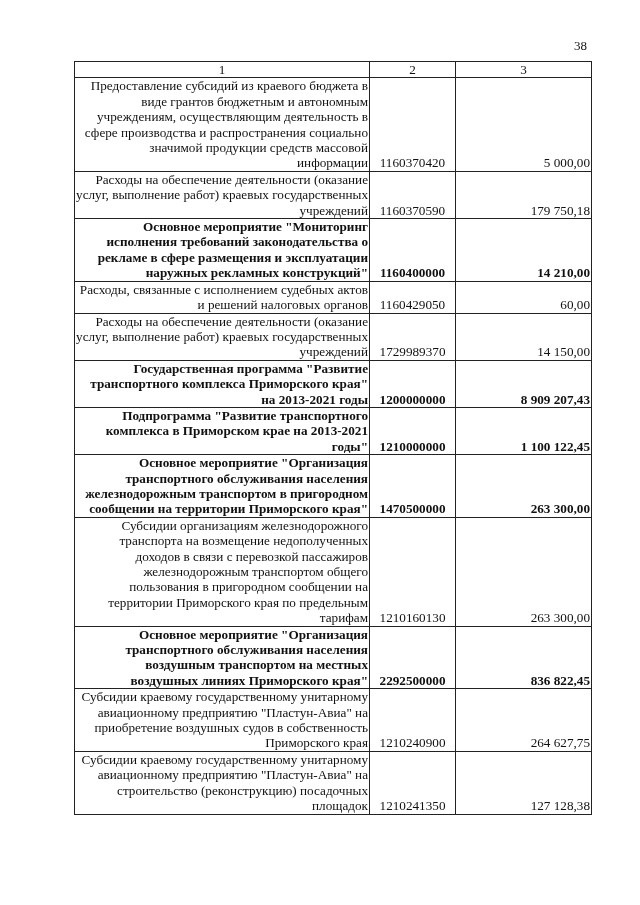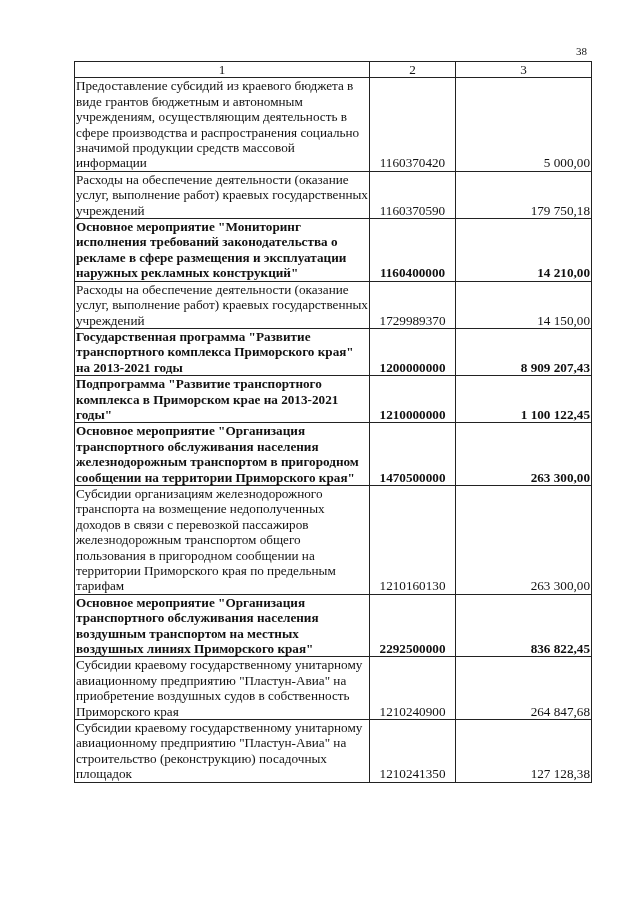--- a/index.html
+++ b/index.html
@@ -1,26 +1,26 @@
 <!DOCTYPE html>
 <html><head>
 <meta charset="utf-8">
 <style>
   html, body { margin: 0; padding: 0; background: #ffffff; }
   body { width: 640px; height: 905px; position: relative; overflow: hidden;
          font-family: "Liberation Serif", "DejaVu Serif", serif; color: #111; }
-  .page-number { position: absolute; top: 45px; right: 53px; font-size: 11px; }
+  .page-number { position: absolute; top: 38px; right: 53px; font-size: 13px; }
   table.budget { position: absolute; left: 74px; top: 61px; border-collapse: collapse;
                  table-layout: fixed; width: 517px; font-size: 13.2px; line-height: 15.4px; }
   table.budget td, table.budget th { border: 1px solid #222; padding: 0 1px; vertical-align: bottom; }
   table.budget col.c1 { width: 295px; }
   table.budget col.c2 { width: 86px; }
   table.budget col.c3 { width: 136px; }
   th { font-weight: normal; text-align: center; height: 15px; }
-  td.desc { text-align: left; padding-left: 1px; }
+  td.desc { text-align: right; padding-left: 1px; }
   td.code { text-align: center; }
   td.amount { text-align: right; padding-right: 1px; font-family: Liberation Serif, serif; }
   tr.bold td { font-weight: bold; }
 </style>
 </head>
 <body>
 
 <div class="page-number">38</div>
 
 <table class="budget">
@@ -46,20 +46,25 @@
       <td class="desc">Расходы на обеспечение деятельности (оказание услуг, выполнение работ) краевых государственных учреждений</td>
       <td class="code">1160370590</td>
       <td class="amount">179 750,18</td>
     </tr>
     <tr class="bold">
       <td class="desc">Основное мероприятие "Мониторинг исполнения требований законодательства о рекламе в сфере размещения и эксплуатации наружных рекламных конструкций"</td>
       <td class="code">1160400000</td>
       <td class="amount">14 210,00</td>
     </tr>
     <tr>
+      <td class="desc">Расходы, связанные с исполнением судебных актов и решений налоговых органов</td>
+      <td class="code">1160429050</td>
+      <td class="amount">60,00</td>
+    </tr>
+    <tr>
       <td class="desc">Расходы на обеспечение деятельности (оказание услуг, выполнение работ) краевых государственных учреждений</td>
       <td class="code">1729989370</td>
       <td class="amount">14 150,00</td>
     </tr>
     <tr class="bold">
       <td class="desc">Государственная программа "Развитие транспортного комплекса Приморского края" на 2013-2021 годы</td>
       <td class="code">1200000000</td>
       <td class="amount">8 909 207,43</td>
     </tr>
     <tr class="bold">
@@ -78,21 +83,21 @@
       <td class="amount">263 300,00</td>
     </tr>
     <tr class="bold">
       <td class="desc">Основное мероприятие "Организация транспортного обслуживания населения воздушным транспортом на местных воздушных линиях Приморского края"</td>
       <td class="code">2292500000</td>
       <td class="amount">836 822,45</td>
     </tr>
     <tr>
       <td class="desc">Субсидии краевому государственному унитарному авиационному предприятию "Пластун-Авиа" на приобретение воздушных судов в собственность Приморского края</td>
       <td class="code">1210240900</td>
-      <td class="amount">264 847,68</td>
+      <td class="amount">264 627,75</td>
     </tr>
     <tr>
       <td class="desc">Субсидии краевому государственному унитарному авиационному предприятию "Пластун-Авиа" на строительство (реконструкцию) посадочных площадок</td>
       <td class="code">1210241350</td>
       <td class="amount">127 128,38</td>
     </tr>
   </tbody>
 </table>
 
 </body></html>

